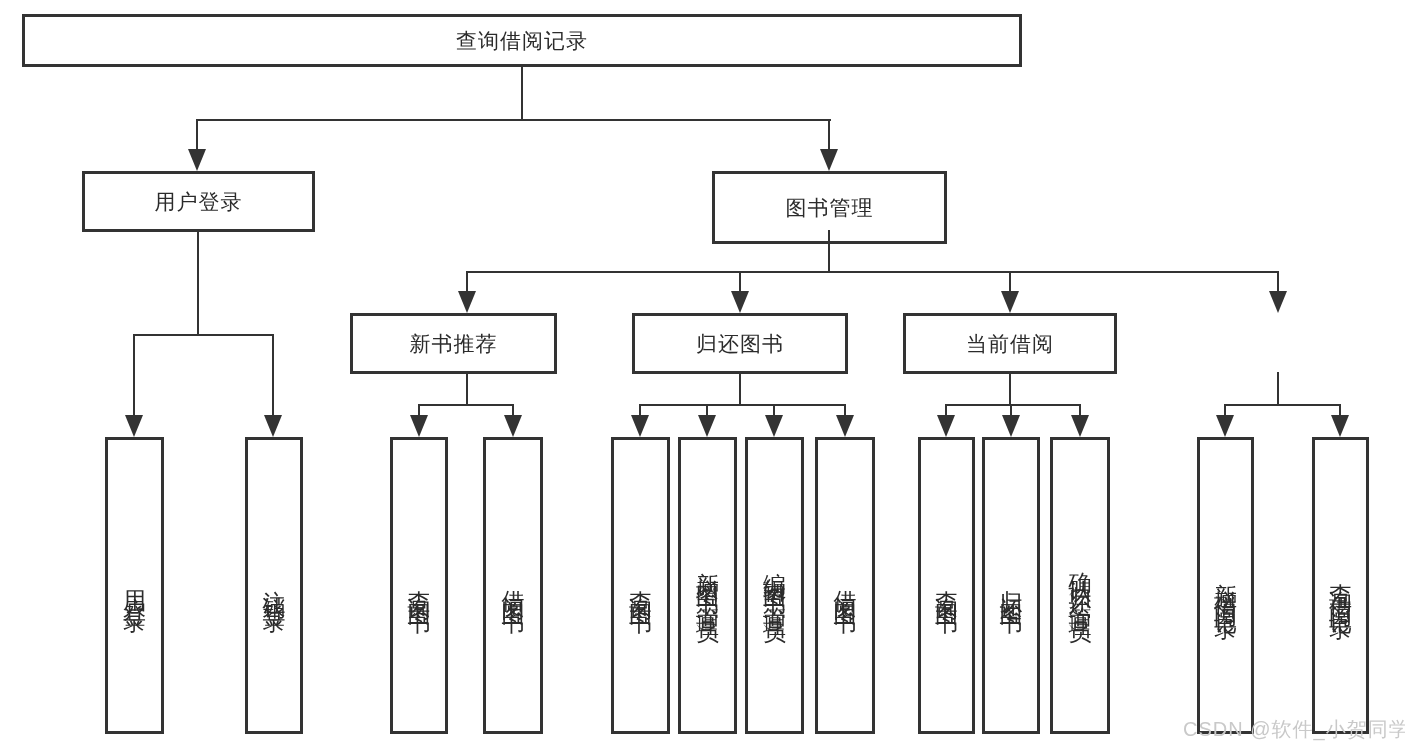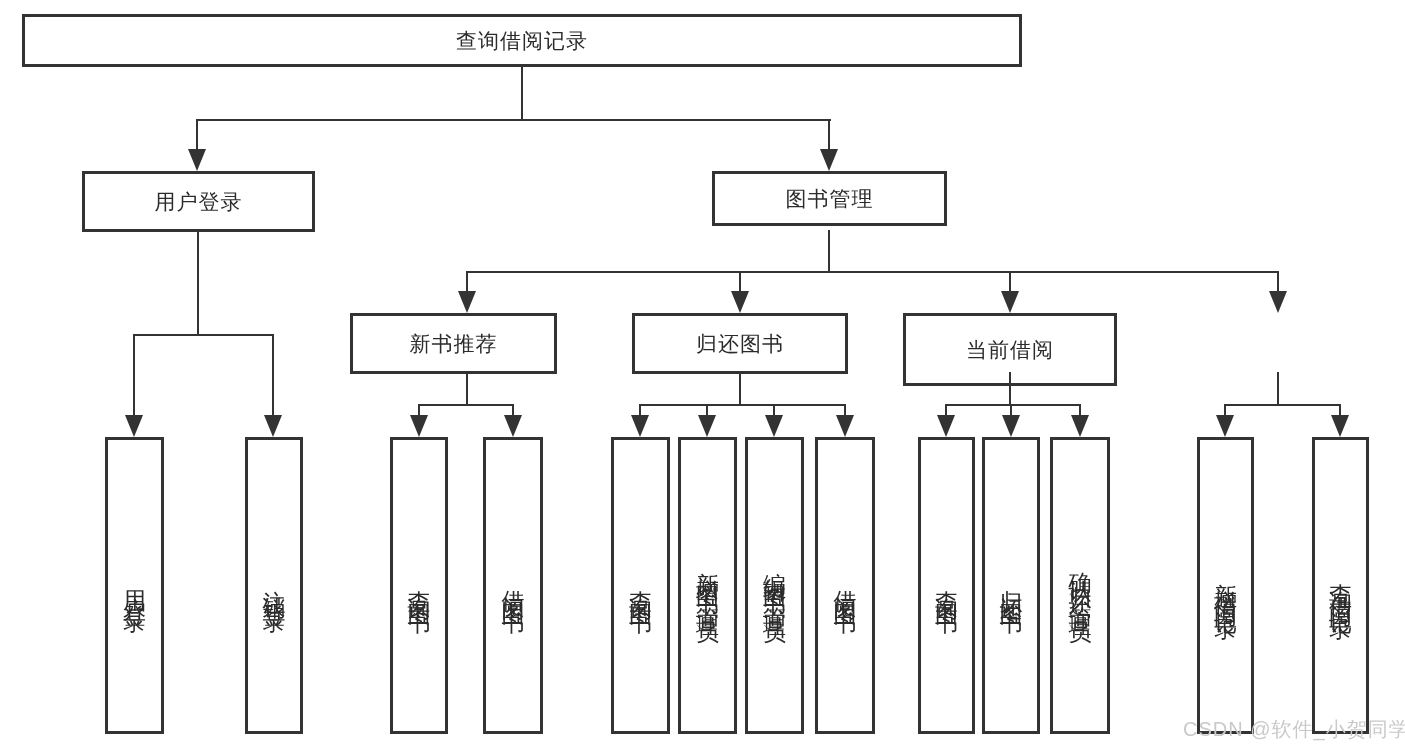--- a/index.html
+++ b/index.html
@@ -43,31 +43,31 @@
 
 <div class="canvas">
 
   <div class="box" style="left:22px;top:14px;width:1000px;height:53px;">
     <span>查询借阅记录</span>
   </div>
 
   <div class="box" style="left:82px;top:171px;width:233px;height:61px;">
     <span>用户登录</span>
   </div>
-  <div class="box" style="left:712px;top:171px;width:235px;height:55px;">
+  <div class="box" style="left:712px;top:171px;width:235px;height:73px;">
     <span>图书管理</span>
   </div>
 
   <div class="box" style="left:350px;top:313px;width:207px;height:61px;">
     <span>新书推荐</span>
   </div>
   <div class="box" style="left:632px;top:313px;width:216px;height:61px;">
     <span>归还图书</span>
   </div>
-  <div class="box" style="left:903px;top:313px;width:214px;height:73px;">
+  <div class="box" style="left:903px;top:313px;width:214px;height:61px;">
     <span>当前借阅</span>
   </div>
 
   <div class="leaf" style="left:105px;top:437px;width:59px;height:297px;">
     <span class="vtext">用户登录</span>
   </div>
   <div class="leaf" style="left:245px;top:437px;width:58px;height:297px;">
     <span class="vtext">注销登录</span>
   </div>
 

